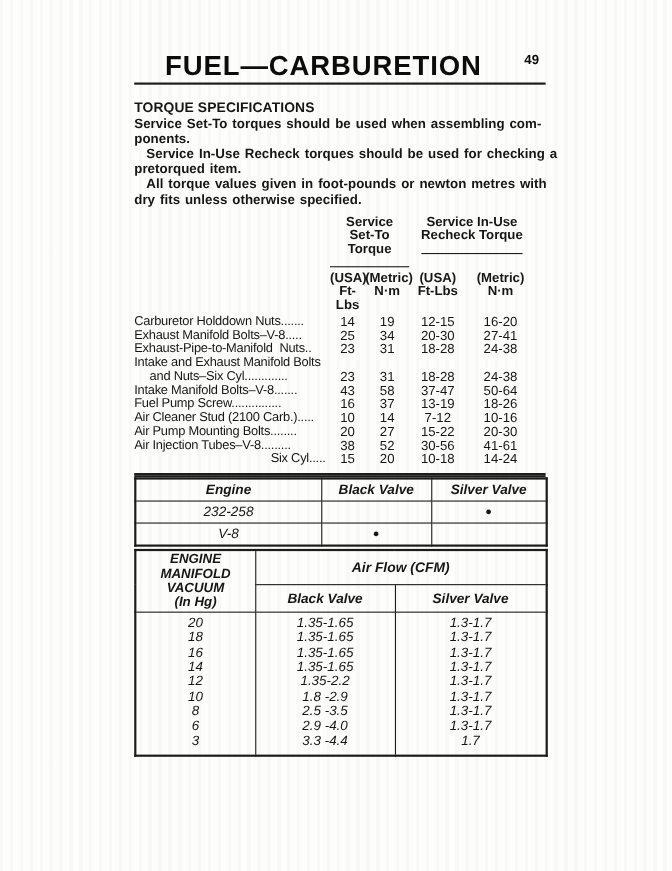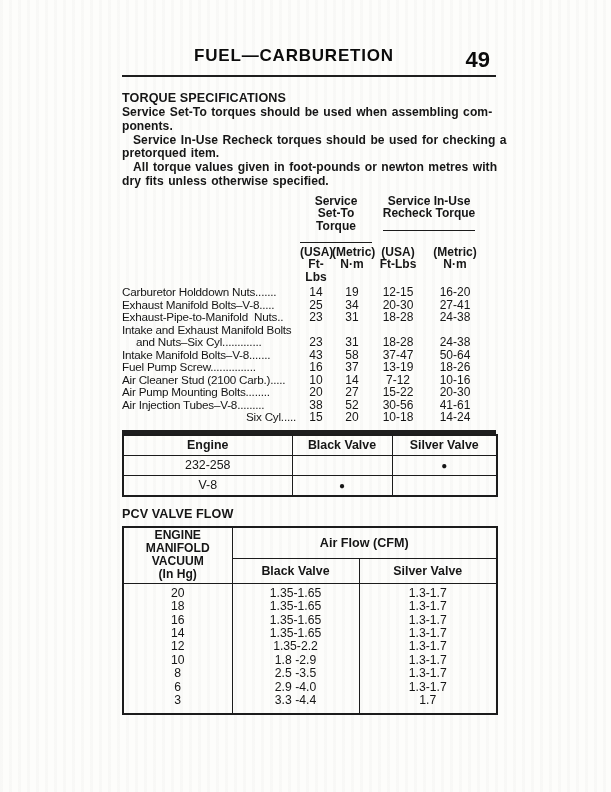--- a/index.html
+++ b/index.html
@@ -11,24 +11,24 @@
     font-family: "Liberation Sans", sans-serif;
     color: #161616;
     -webkit-font-smoothing: antialiased;
   }
   .content { position: absolute; left: 122px; top: 46px; width: 374px; }
 
   
   .title-row { position: relative; height: 24px; }
   .page-title {
     position: absolute; left: 0; right: 30px; text-align: center; margin: 0;
-    font-size: 17px; font-weight: 700; letter-spacing: 0.8px; color: #0c0c0c;
+    font-size: 25px; font-weight: 700; letter-spacing: 0.8px; color: #0c0c0c;
     white-space: nowrap;
   }
-  .page-number { position: absolute; right: 6px; top: 1px; font-size: 22px; font-weight: 700; color: #0c0c0c; }
+  .page-number { position: absolute; right: 6px; top: 1px; font-size: 12px; font-weight: 700; color: #0c0c0c; }
   .rule { height: 2px; background: #1e1e1e; }
   .header-rule { margin-top: 5px; }
 
   
   .torque-heading { font-size: 12.6px; font-weight: 700; margin: 14px 0 1px; letter-spacing: 0.1px; }
   .para { font-size: 12.1px; line-height: 13.8px; margin: 0; white-space: pre; word-spacing: 1px; letter-spacing: 0.05px; font-weight: bold; }
   .para.indent { text-indent: 11px; }
 
   .torque-table { margin-top: 6px; font-size: 12px; }
   .tt-head { display: grid; grid-template-columns: 178px 72px 114px; text-align: center; font-weight: 700; line-height: 12.4px; }
@@ -42,21 +42,21 @@
   .tt-cell { text-align: center; }
 
   
   .emission { margin-top: 6px; }
   .emission-title { font-size: 17px; font-weight: 700; text-align: center; letter-spacing: 2.2px; margin: 6px 0 7px; color: #0c0c0c; }
 
   
   .sub-heading { font-size: 12.6px; font-weight: 700; margin: 10px 0 5px; letter-spacing: 0.1px; }
 
   
-  table { border-collapse: collapse; table-layout: fixed; width: 374px; }
+  table { border-collapse: collapse; table-layout: fixed; width: 374px; font-style: italic; }
   .app-table { border: 2px solid #1c1c1c; }
   .app-table th, .app-table td { border: 1.5px solid #1c1c1c; text-align: center; padding: 0; height: 19px; font-size: 12.4px; }
   .app-table th { font-weight: 700; }
   .app-table td.mark { font-size: 10px; }
 
   
   .flow-table { border: 2px solid #1c1c1c; margin-top: 2px; }
   .flow-table td { border: 1.5px solid #1c1c1c; }
   .vac-head { font-weight: 700; font-size: 12.1px; line-height: 13px; text-align: center; white-space: pre-line; }
   .af-head { font-weight: 700; font-size: 12.6px; text-align: center; height: 28px; }
@@ -212,21 +212,20 @@
       <tr>
         <td>V-8</td>
         <td class="mark">●</td>
         <td class="mark"></td>
       </tr>
     </tbody>
       </table>
   </section>
 
   <section>
-    <h3 class="sub-heading">PCV VALVE FLOW</h3>
     <table class="flow-table">
       <colgroup>
           <col style="width:109px">
           <col style="width:127px">
           <col style="width:138px">
         </colgroup>
       <tbody>
           <tr>
         <td rowspan="2" class="vac-head">ENGINE
 MANIFOLD

